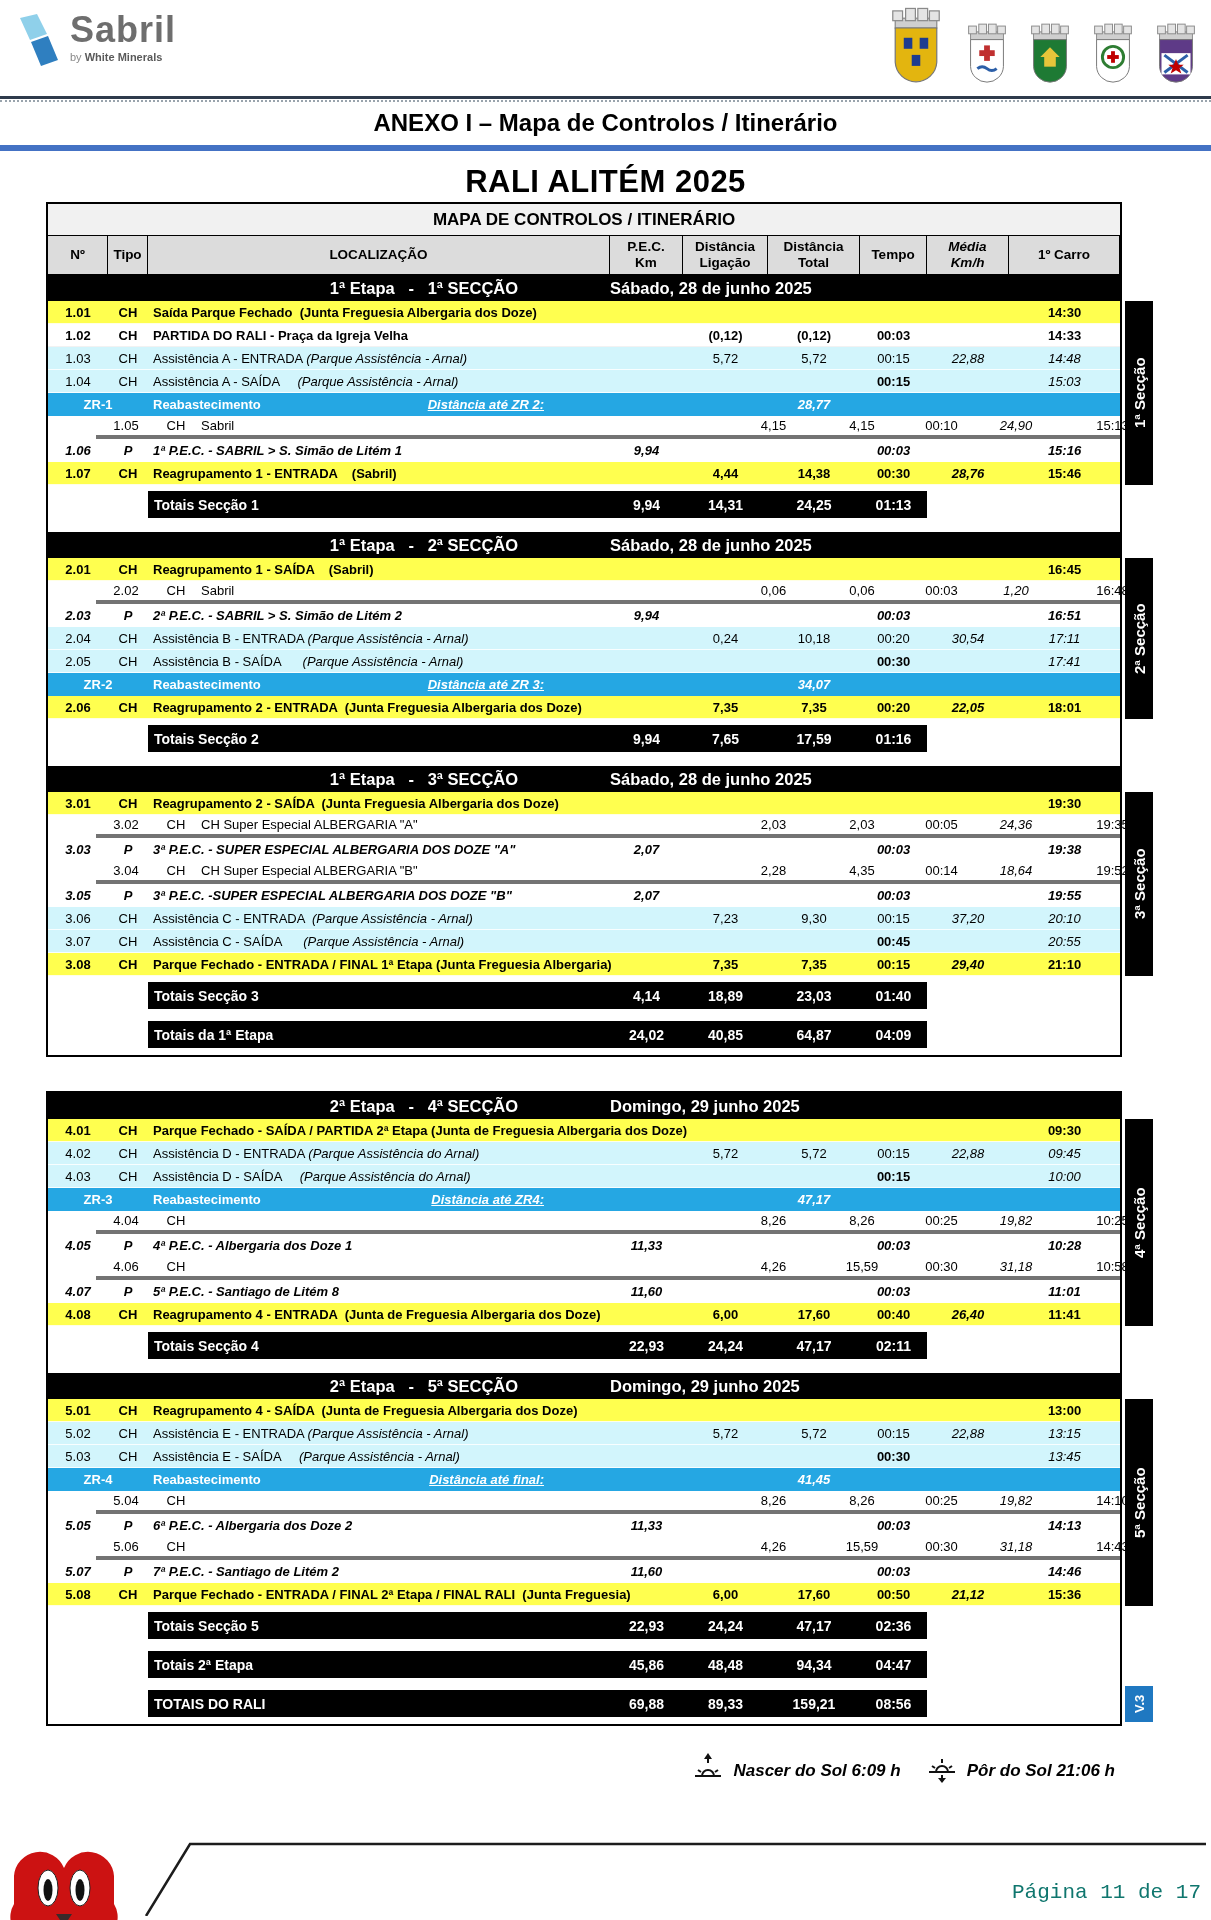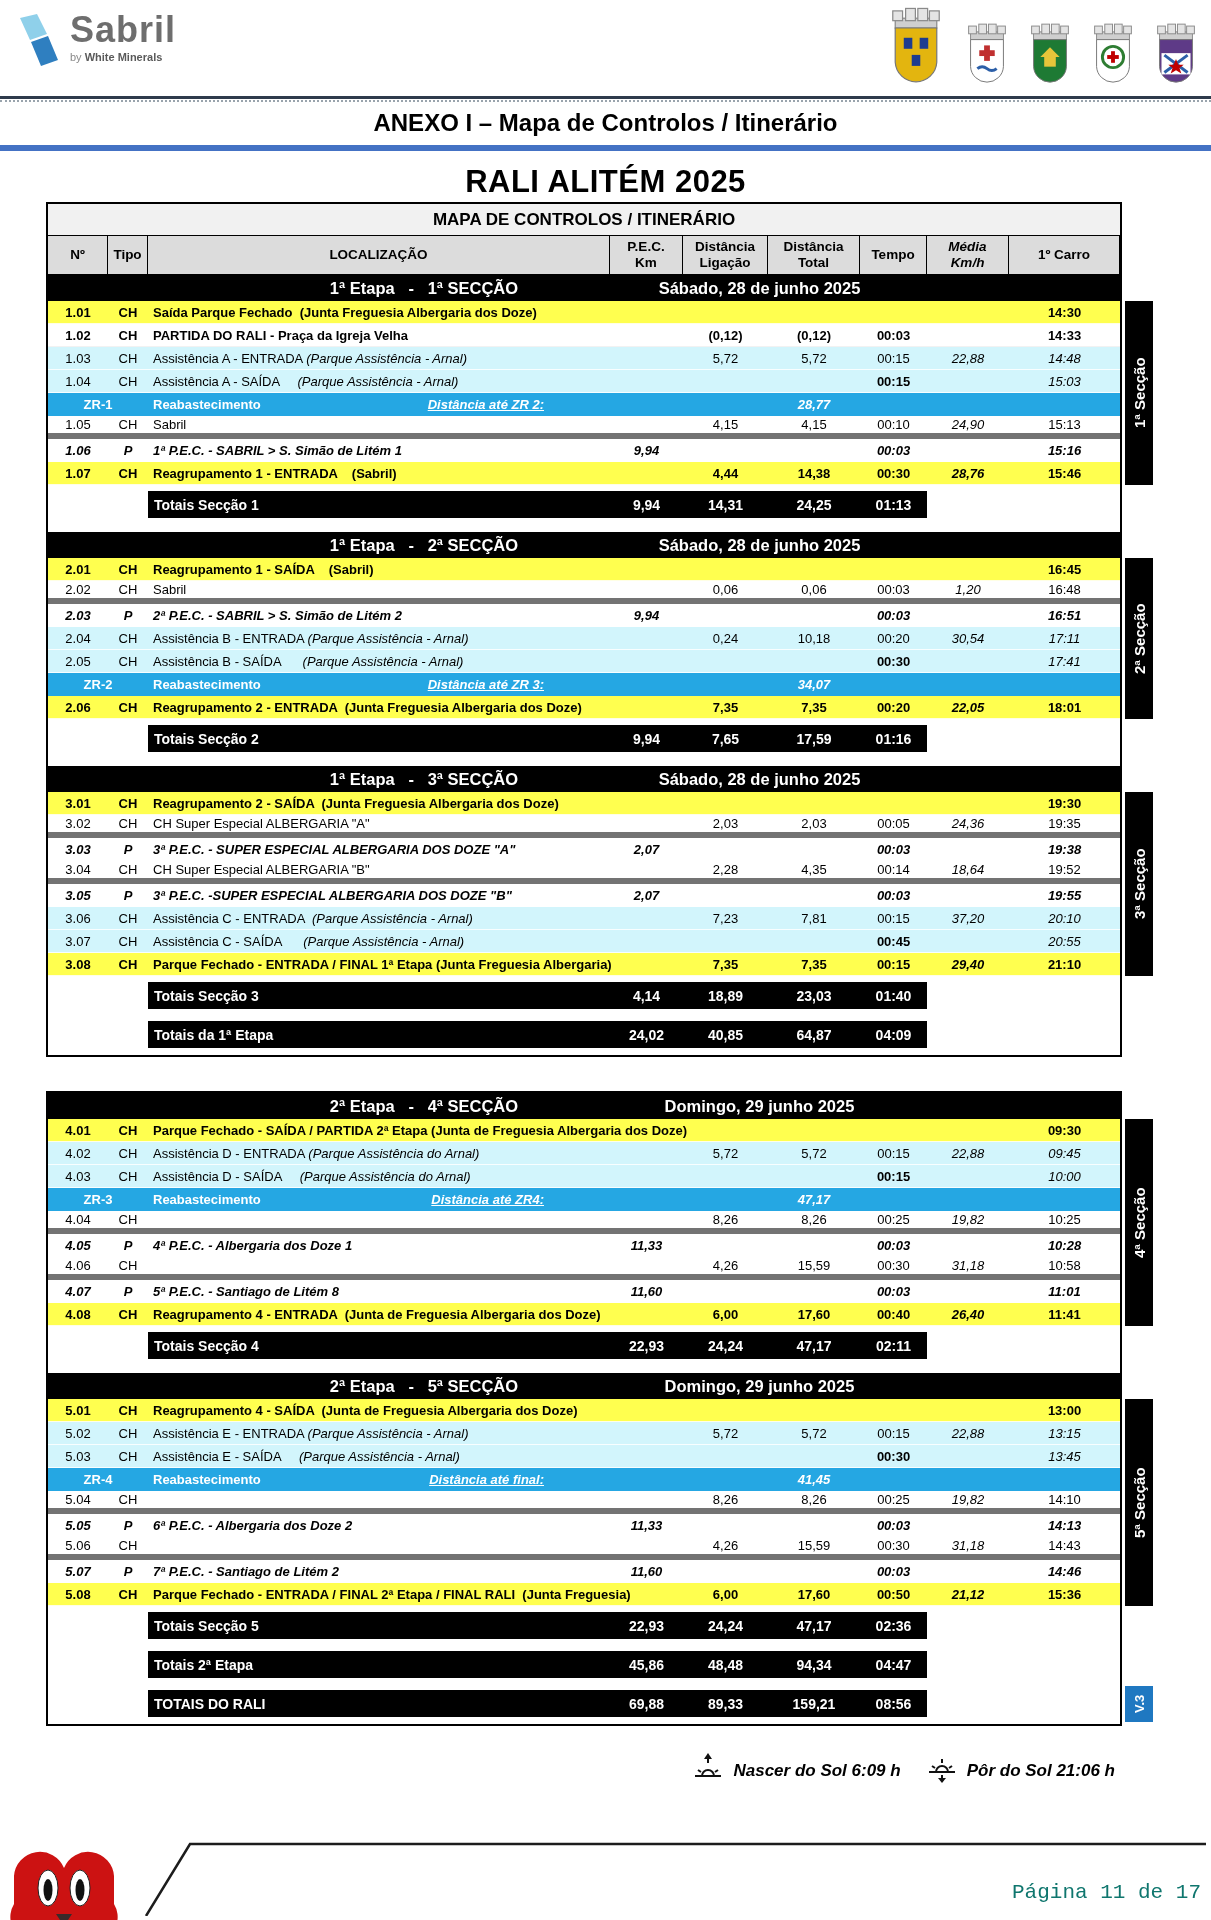--- a/index.html
+++ b/index.html
@@ -34,29 +34,29 @@
   .hcell { border:1px solid #000; margin-left:-1px; background:#dcdcdc; height:40px;
            display:flex; flex-direction:column; align-items:center; justify-content:center;
            font-size:13.5px; font-weight:bold; line-height:1.15; }
   .hcell.it { font-style:italic; }
 
   .section { position:relative; }
   .section.gap { margin-top:14px; }
   .sbar { display:grid; grid-template-columns:var(--cols); background:#000; color:#fff;
           height:26px; align-items:center; font-size:16.5px; font-weight:bold; }
   .sbt { grid-column:1/4; text-align:center; padding-left:190px; white-space:pre; }
-  .sbd { grid-column:4/9; text-align:center; padding-right:100px; }
+  .sbd { grid-column:4/9; text-align:left; padding-right:100px; }
 
   .rows { position:relative; }
   .row { display:grid; grid-template-columns:var(--cols); height:23px; align-items:center;
          font-size:13px; border-bottom:1px solid rgba(255,255,255,.85); }
   .row .c { text-align:center; }
   .row .loc { text-align:left; padding-left:5px; white-space:pre; overflow:visible; }
   .row .media { font-style:italic; }
-  .row.white { border-bottom:6px solid #737373; }
+  .row.white { border-bottom:4px solid #737373;margin-left:48px; }
   .row.whiteb { font-weight:bold; border-bottom:1px solid #f2f2f2; }
   .row.yellow { background:var(--yellow,#FFFF4F); font-weight:bold; }
   .row.cyan, .row.cyan2 { background:var(--cyan,#D2F5FC); }
   .row.cyan2 .tempo { font-weight:bold; }
   .row.cyan .carro, .row.cyan2 .carro { font-style:italic; }
   .row.pec { font-weight:bold; font-style:italic; }
   .loc .it { font-style:italic; font-weight:normal; }
 
   .row.zr { background:var(--zr_blue,#25A7E3); color:#fff; font-weight:bold; border-bottom:none; }
   .zrid { grid-column:1/3; text-align:center; }
@@ -468,21 +468,21 @@
             <div class="c tempo">00:03</div>
             <div class="c media"></div>
             <div class="c carro">19:55</div>
           </div>
           <div class="row cyan">
             <div class="c num">3.06</div>
             <div class="c tipo">CH</div>
             <div class="loc">Assistência C - ENTRADA  <span class="it">(Parque Assistência - Arnal)</span></div>
             <div class="c pecv"></div>
             <div class="c lig">7,23</div>
-            <div class="c tot">7,81</div>
+            <div class="c tot">9,30</div>
             <div class="c tempo">00:15</div>
             <div class="c media">37,20</div>
             <div class="c carro">20:10</div>
           </div>
           <div class="row cyan2">
             <div class="c num">3.07</div>
             <div class="c tipo">CH</div>
             <div class="loc">Assistência C - SAÍDA      <span class="it">(Parque Assistência - Arnal)</span></div>
             <div class="c pecv"></div>
             <div class="c lig"></div>

